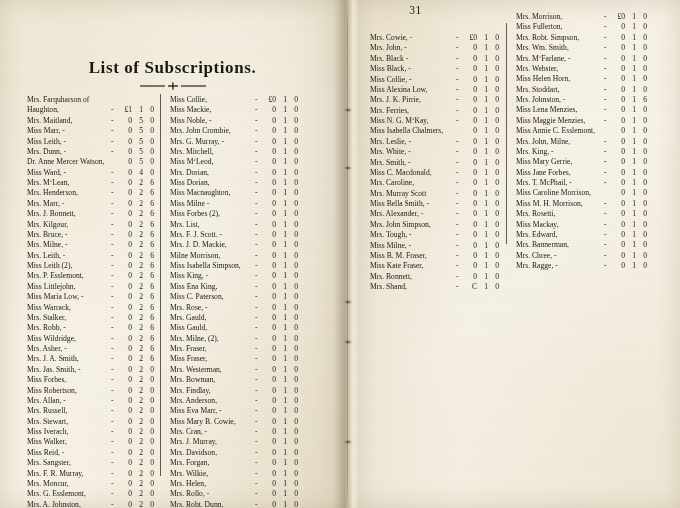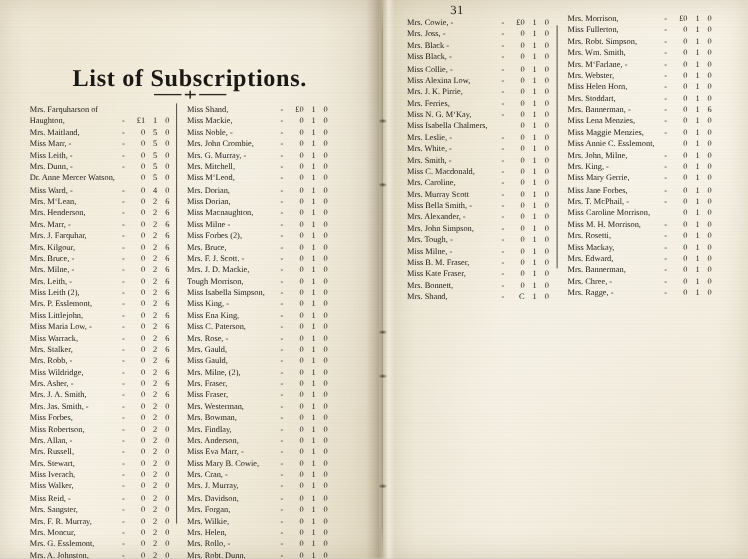--- a/index.html
+++ b/index.html
@@ -83,21 +83,21 @@
     font-size: 11.5px;
     letter-spacing: .5px;
   }
   .folio-inner { display:inline-block; margin-left: 151px; }
 
   
   .title {
     position: absolute;
     top: 58px; left: 0; width: 345px;
     text-align: center;
-    font-size: 22px;
+    font-size: 17px;
     font-weight: bold;
     letter-spacing: .6px;
   }
   .ornament {
     position: absolute;
     top: 82px; left: 0; width: 345px;
     text-align: center;
     line-height: 0;
   }
   .ornament svg { display: inline-block; }
@@ -118,21 +118,21 @@
   }
   td.nm     { width: auto; padding-right: 2px; }
   td.ldr    { text-align: right; padding-right: 3px; color: #2a2620; letter-spacing: .5px; }
   td.pounds { text-align: right; width: 15px; }
   td.shill  { text-align: right; width: 11px; }
   td.pence  { text-align: right; width: 11px; }
 
   
   #col1 { top: 95px; left: 27px;  width: 127px; }
   #col2 { top: 95px; left: 170px; width: 128px; }
-  #col3 { top: 16px; left: 370px; width: 129px; }
+  #col3 { top: 33px; left: 370px; width: 129px; }
   #col4 { top: 12px; left: 516px; width: 131px; }
 
   .rule {
     position: absolute;
     width: 1px;
     background: #3b352c;
     opacity: .80;
   }
   #rule1 { top: 94px; left: 160px; height: 382px; }
   #rule2 { top: 23px; left: 506px; height: 221px; }
@@ -261,21 +261,21 @@
             <td class="pence">6</td>
           </tr>
           <tr>
             <td class="nm">Mrs. Marr,  -</td>
             <td class="ldr">-</td>
             <td class="pounds">0</td>
             <td class="shill">2</td>
             <td class="pence">6</td>
           </tr>
           <tr>
-            <td class="nm">Mrs. J. Farquhar,</td>
+            <td class="nm">Mrs. J. Bonnett,</td>
             <td class="ldr">-</td>
             <td class="pounds">0</td>
             <td class="shill">2</td>
             <td class="pence">6</td>
           </tr>
           <tr>
             <td class="nm">Mrs. Kilgour,</td>
             <td class="ldr">-</td>
             <td class="pounds">0</td>
             <td class="shill">2</td>
@@ -470,21 +470,21 @@
             <td class="shill">2</td>
             <td class="pence">0</td>
           </tr>
         </tbody>
       </table>
     </div>
   <div class="col" id="col2">
       <table>
         <tbody>
           <tr>
-            <td class="nm">Miss Shand,</td>
+            <td class="nm">Miss Collie,</td>
             <td class="ldr">-</td>
             <td class="pounds">£0</td>
             <td class="shill">1</td>
             <td class="pence">0</td>
           </tr>
           <tr>
             <td class="nm">Miss Mackie,</td>
             <td class="ldr">-</td>
             <td class="pounds">0</td>
             <td class="shill">1</td>
@@ -554,42 +554,42 @@
             <td class="pence">0</td>
           </tr>
           <tr>
             <td class="nm">Miss Forbes (2),</td>
             <td class="ldr">-</td>
             <td class="pounds">0</td>
             <td class="shill">1</td>
             <td class="pence">0</td>
           </tr>
           <tr>
-            <td class="nm">Mrs. Bruce,</td>
+            <td class="nm">Mrs. List,</td>
             <td class="ldr">-</td>
             <td class="pounds">0</td>
             <td class="shill">1</td>
             <td class="pence">0</td>
           </tr>
           <tr>
             <td class="nm">Mrs. F. J. Scott.  -</td>
             <td class="ldr">-</td>
             <td class="pounds">0</td>
             <td class="shill">1</td>
             <td class="pence">0</td>
           </tr>
           <tr>
             <td class="nm">Mrs. J. D. Mackie,</td>
             <td class="ldr">-</td>
             <td class="pounds">0</td>
             <td class="shill">1</td>
             <td class="pence">0</td>
           </tr>
           <tr>
-            <td class="nm">Tough Morrison,</td>
+            <td class="nm">Milne Morrison,</td>
             <td class="ldr">-</td>
             <td class="pounds">0</td>
             <td class="shill">1</td>
             <td class="pence">0</td>
           </tr>
           <tr>
             <td class="nm">Miss Isabella Simpson,</td>
             <td class="ldr">-</td>
             <td class="pounds">0</td>
             <td class="shill">1</td>
@@ -763,21 +763,21 @@
       <table>
         <tbody>
           <tr>
             <td class="nm">Mrs. Cowie,  -</td>
             <td class="ldr">-</td>
             <td class="pounds">£0</td>
             <td class="shill">1</td>
             <td class="pence">0</td>
           </tr>
           <tr>
-            <td class="nm">Mrs. Joss,  -</td>
+            <td class="nm">Mrs. John,  -</td>
             <td class="ldr">-</td>
             <td class="pounds">0</td>
             <td class="shill">1</td>
             <td class="pence">0</td>
           </tr>
           <tr>
             <td class="nm">Mrs. Black  -</td>
             <td class="ldr">-</td>
             <td class="pounds">0</td>
             <td class="shill">1</td>
@@ -993,21 +993,21 @@
             <td class="pence">0</td>
           </tr>
           <tr>
             <td class="nm">Mrs. Stoddart,</td>
             <td class="ldr">-</td>
             <td class="pounds">0</td>
             <td class="shill">1</td>
             <td class="pence">0</td>
           </tr>
           <tr>
-            <td class="nm">Mrs. Bannerman,  -</td>
+            <td class="nm">Mrs. Johnston,  -</td>
             <td class="ldr">-</td>
             <td class="pounds">0</td>
             <td class="shill">1</td>
             <td class="pence">6</td>
           </tr>
           <tr>
             <td class="nm">Miss Lena Menzies,</td>
             <td class="ldr">-</td>
             <td class="pounds">0</td>
             <td class="shill">1</td>

